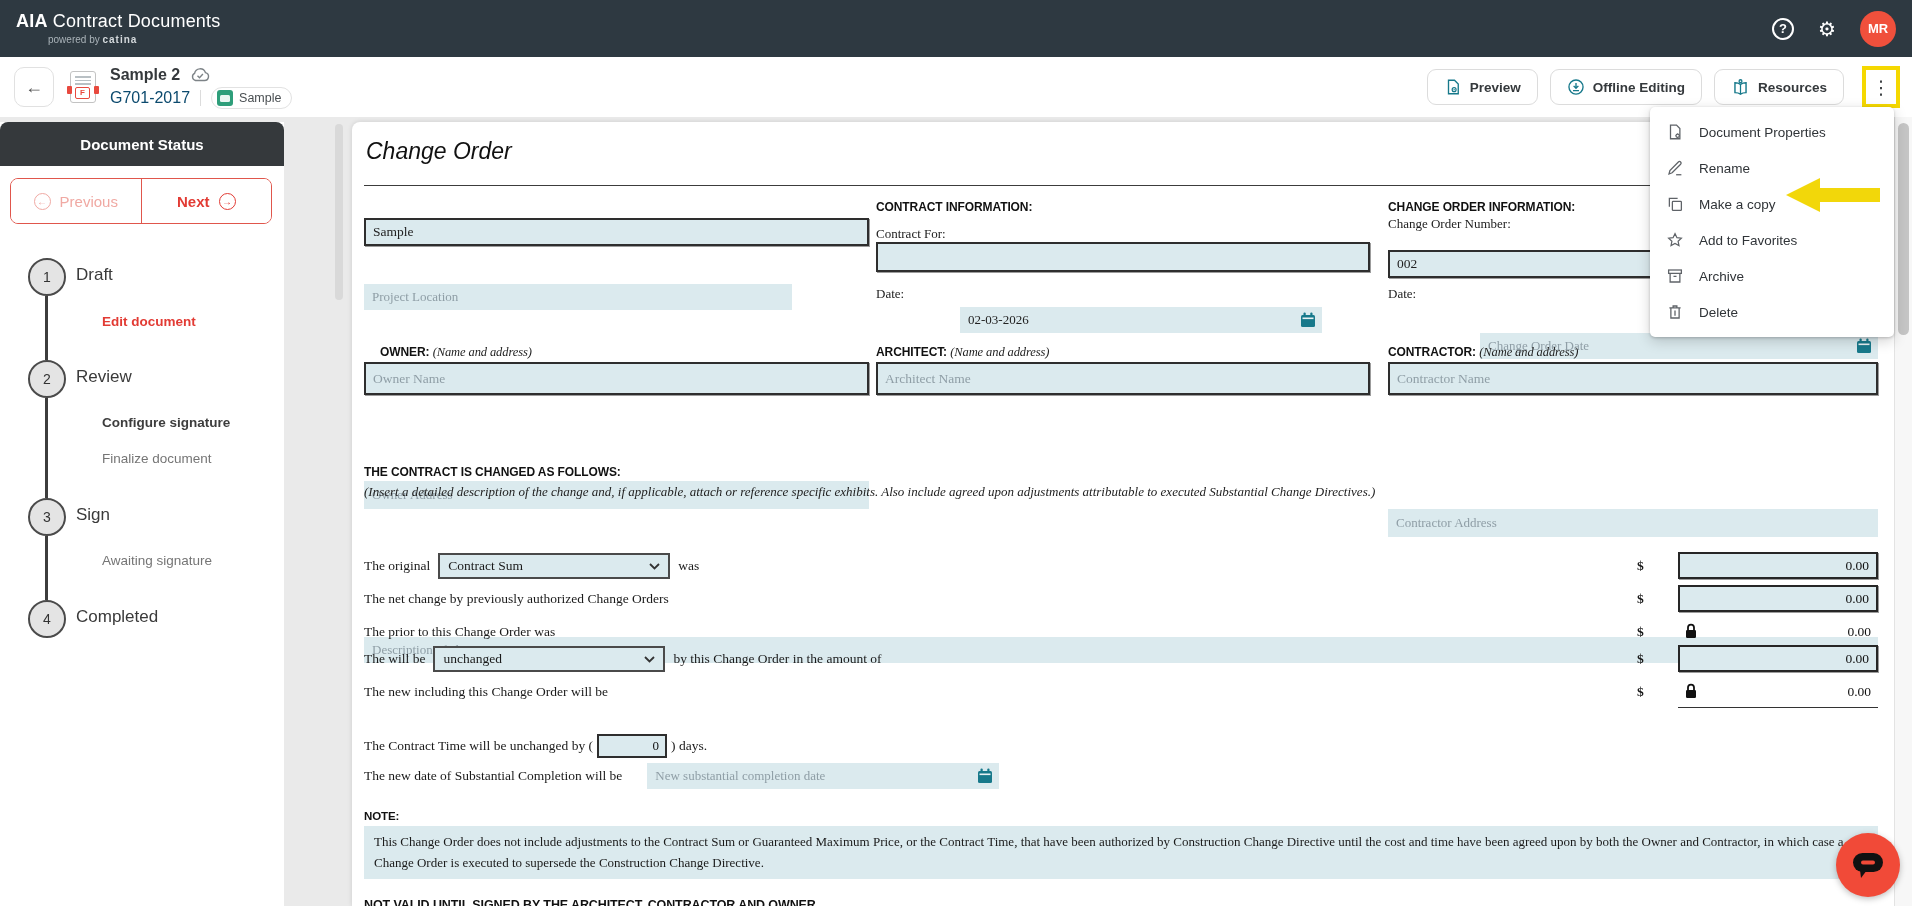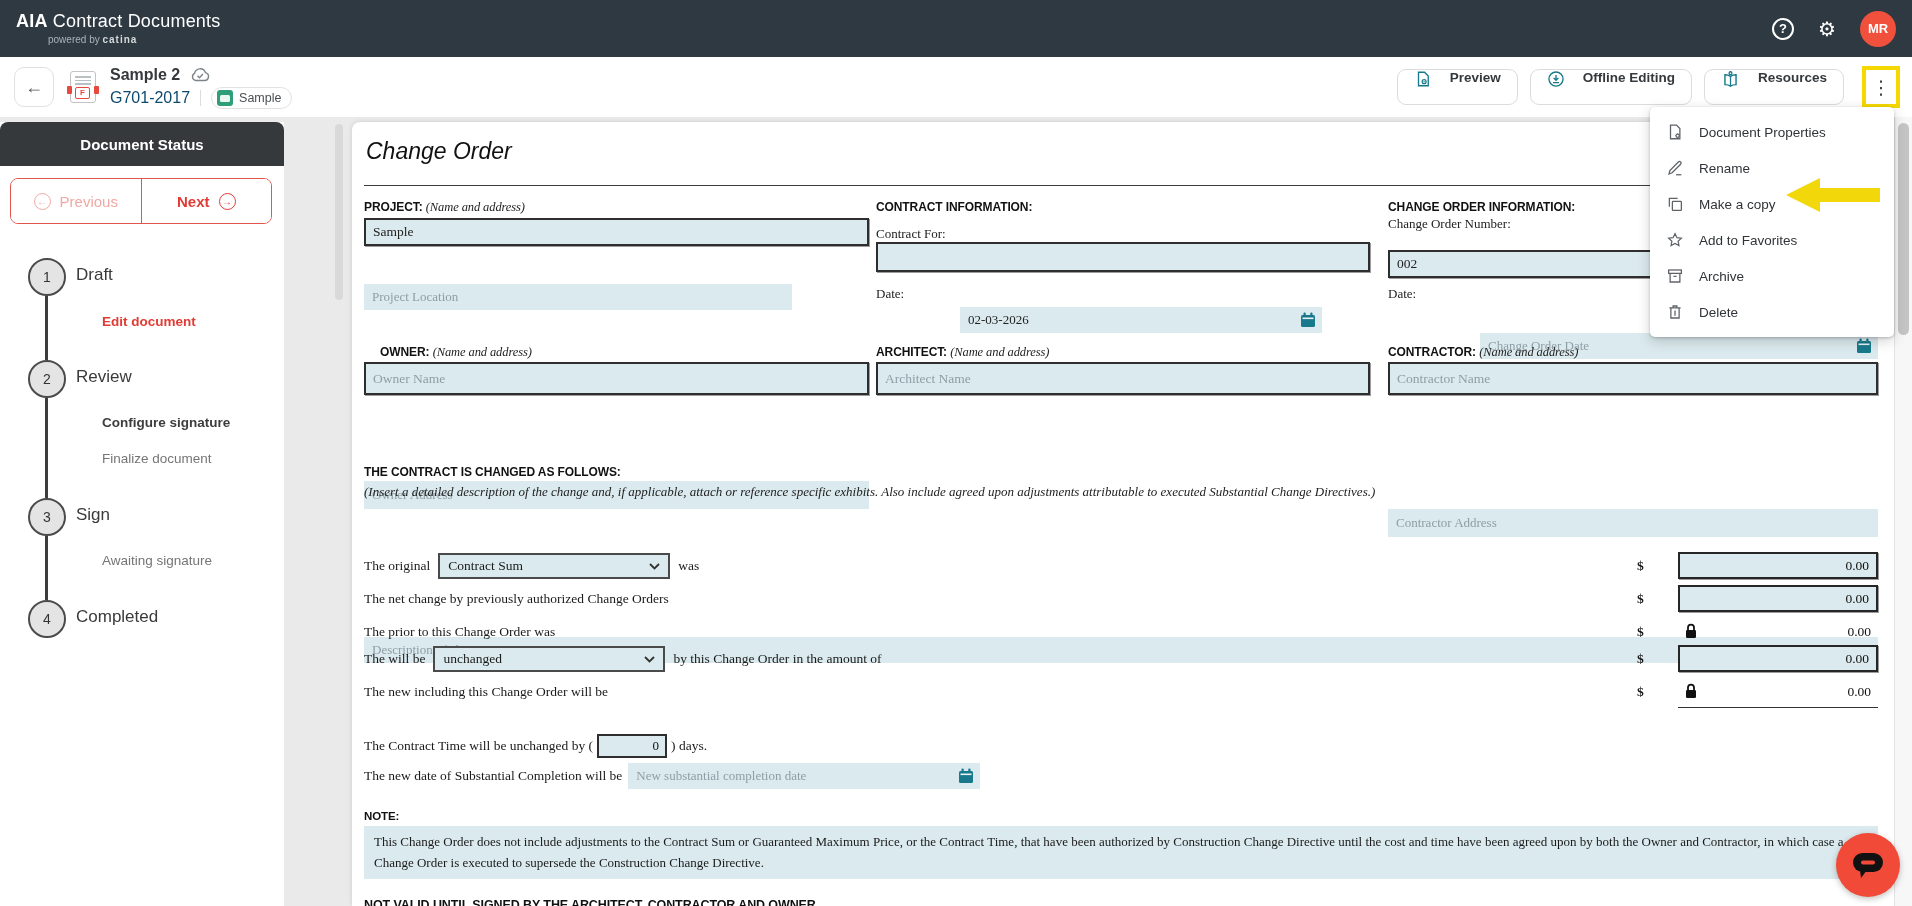--- a/index.html
+++ b/index.html
@@ -38,21 +38,21 @@
   .title-row { display:flex; align-items:center; gap:10px; }
   .doc-title { font-size:16px; font-weight:bold; color:#35393c; }
   .meta-row { display:flex; align-items:center; gap:10px; }
   .doc-code { font-size:16px; color:#0c4a6e; }
   .meta-div { width:1px; height:16px; background:#dcdcdc; }
   .tag-pill { display:flex; align-items:center; gap:6px; border:1px solid #e2e2e2; border-radius:13px;
               padding:2px 10px 2px 5px; font-size:12.5px; color:#4a4f52; cursor:pointer; background:#fff; }
   .tag-ico { width:16px; height:16px; background:#2e9e7a; border-radius:3px; position:relative; }
   .tag-ico:before { content:""; position:absolute; left:3px; right:3px; top:5px; bottom:4px; background:#fff; border-radius:1.5px; opacity:.9; }
   .hdr-actions { margin-left:auto; display:flex; align-items:center; gap:12px; }
-  .hdr-btn { display:flex; gap:18px; border:1px solid #dcdcdc; border-radius:9px;
+  .hdr-btn { display:flex; align-items:center; gap:8px; border:1px solid #dcdcdc; border-radius:9px;
              background:#fff; height:36px; padding:0 16px; font-size:13.5px; color:#35393c; font-weight:bold; cursor:pointer; }
   .hdr-btn svg { display:block; }
   .dots-wrap { width:38px; height:42px; border:4px solid #f5d800; display:flex; align-items:center;
                justify-content:center; margin-left:6px; background:#fff; }
   .dots-btn { font-size:19px; color:#3c4043; cursor:pointer; line-height:1; }
 
   
   .menu { position:absolute; left:1650px; top:107px; width:244px; background:#fff; border-radius:5px;
           box-shadow:0 1px 3px rgba(0,0,0,.2), 0 4px 14px rgba(0,0,0,.18); padding:7px 0; z-index:50; }
   .menu-item { height:36px; display:flex; align-items:center; gap:15px; padding:0 16px; font-size:13.5px;
@@ -293,24 +293,20 @@
 
   <div class="step-circle" style="top:478px;">4</div>
   <div class="step-label" style="top:485px;">Completed</div>
 </div>
 <div class="side-scroll-thumb"></div>
 
 <div class="main-card">
   <div class="card-title">Change Order</div>
   <div class="card-hr"></div>
 
-  <div class="abs c1 sec-lbl" style="top:78px;">
-    <span>PROJECT:</span>
-    <span class="hint">(Name and address)</span>
-  </div>
   <div class="abs c2 sec-lbl" style="top:78px;">CONTRACT INFORMATION:</div>
   <div class="abs c3 sec-lbl" style="top:78px;">CHANGE ORDER INFORMATION:</div>
 
   <div class="abs c1 input-box" style="top:96px; height:28px;">Sample</div>
   <div class="abs input-flat" style="left:12px; top:162px; width:428px; height:26px;">
     <span class="ph">Project Location</span>
   </div>
 
   <div class="abs c2 flabel" style="top:104px;">Contract For:</div>
   <div class="abs c2 input-box" style="top:120px; height:30px;"></div>
@@ -438,21 +434,21 @@
   </div>
 
   <div class="inline-row" style="left:12px; top:612px;">
     <span>The Contract Time will be unchanged by (</span>
     <span class="days-input">0</span>
     <span>) days.</span>
   </div>
 
   <div class="inline-row" style="left:12px; top:641px;">
     <span>The new date of Substantial Completion will be</span>
-    <span class="input-flat" style="width:352px; height:26px; margin-left:2px;">
+    <span class="input-flat" style="width:352px; height:26px; margin-left:21px;">
       <span class="ph">New substantial completion date</span>
       <svg class="cal" width="16" height="16" viewBox="0 0 16 16">
         <rect x="1" y="3" width="14" height="12" rx="1.5" fill="#17798b"></rect>
         <rect x="3.5" y="0.5" width="2.2" height="4" rx="1" fill="#17798b"></rect>
         <rect x="10.3" y="0.5" width="2.2" height="4" rx="1" fill="#17798b"></rect>
         <rect x="2.5" y="5.5" width="11" height="1.6" fill="#fff" opacity=".9"></rect>
       </svg>
     </span>
   </div>
 

